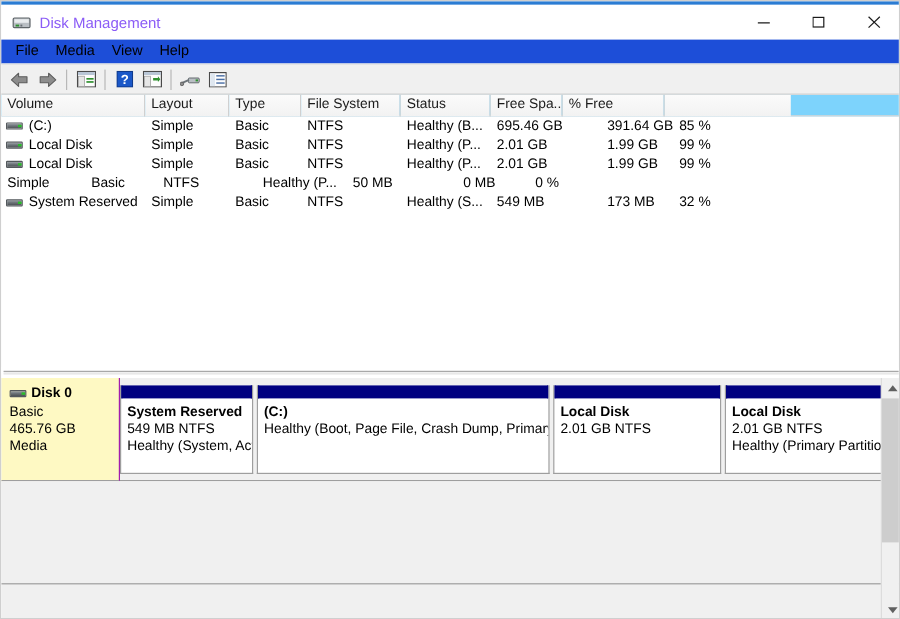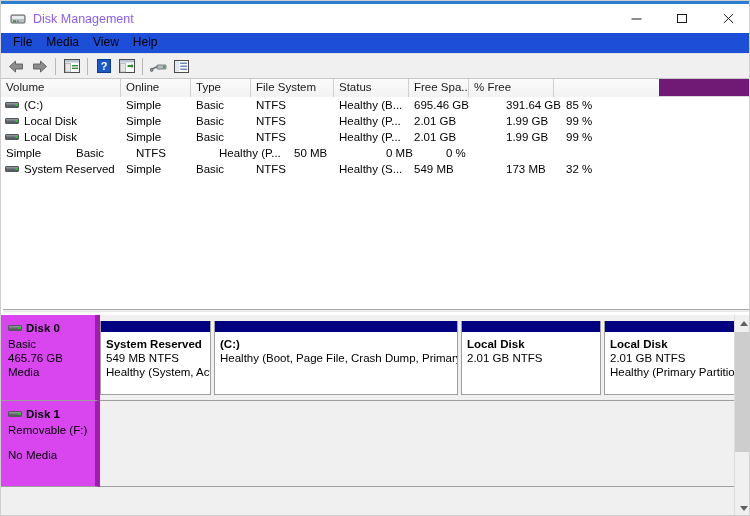--- a/index.html
+++ b/index.html
@@ -127,21 +127,21 @@
     position: absolute;
     top: 78px; left: 0;
     width: 750px;
     height: 232px;
     background: #ffffff;
     overflow: hidden;
   }
   .col-header {
     position: relative;
     height: 18px;
-    background: #701a75;
+    background: #7dd3fc;
     border-bottom: 1px solid #d6d6d6;
     display: flex;
     box-sizing: border-box;
   }
   .col-h {
     position: relative;
     height: 18px;
     line-height: 17px;
     font-size: 11.5px;
     color: #1a1a1a;
@@ -260,23 +260,23 @@
   .disk-row {
     position: relative;
     display: flex;
     box-sizing: border-box;
     background: #f0f0f0;
   }
   .disk-info {
     width: 99px;
     flex: 0 0 99px;
     box-sizing: border-box;
-    border-right: 5px solid #a21caf;
+    border-right: 1px solid #a21caf;
     border-bottom: 1px solid #9e9e9e;
-    background: #d946ef;
+    background: #fef9c3;
     padding: 7px 0 16px 7px;
     position: relative;
   }
   .disk-title {
     display: flex;
     align-items: center;
     font-weight: bold;
     font-size: 11.5px;
     color: #000;
     margin-bottom: 3px;
@@ -472,21 +472,21 @@
         <rect x="6.2" y="5.6" width="7" height="1.2" fill="#4a6fa5"></rect>
         <rect x="6.2" y="8.6" width="7" height="1.2" fill="#4a6fa5"></rect>
       </svg>
     </div>
   </div>
 
   <div class="list-pane">
 
     <div class="col-header">
       <div class="col-h" style="width:120px">Volume</div>
-      <div class="col-h" style="width:70px">Online</div>
+      <div class="col-h" style="width:70px">Layout</div>
       <div class="col-h" style="width:60px">Type</div>
       <div class="col-h" style="width:83px">File System</div>
       <div class="col-h" style="width:75px">Status</div>
       <div class="col-h" style="width:60px">Free Spa...</div>
       <div class="col-h" style="width:85px">% Free</div>
       <div class="col-h last" style="width:105px"></div>
     </div>
 
     <div class="rows">
 
@@ -623,31 +623,20 @@
           <div class="ptext">
             <div class="pline b">Local Disk</div>
             <div class="pline">2.01 GB NTFS</div>
             <div class="pline">Healthy (Primary Partition</div>
           </div>
         </div>
       </div>
     </div>
 
     <div class="disk-row" style="height:86px">
-      <div class="disk-info" style="height:86px">
-        <div class="disk-title">
-          <span class="hdd">
-              <span class="body"></span>
-              <span class="led"></span>
-            </span>
-          <span>Disk 1</span>
-        </div>
-        <div class="disk-line">Removable (F:)</div>
-        <div class="disk-line gap">No Media</div>
-      </div>
       <div class="nomedia"></div>
     </div>
 
     <div class="vscroll">
       <div class="vs-arrow">
           <span class="tri up"></span>
         </div>
       <div class="vs-track">
         <div class="vs-thumb"></div>
       </div>

